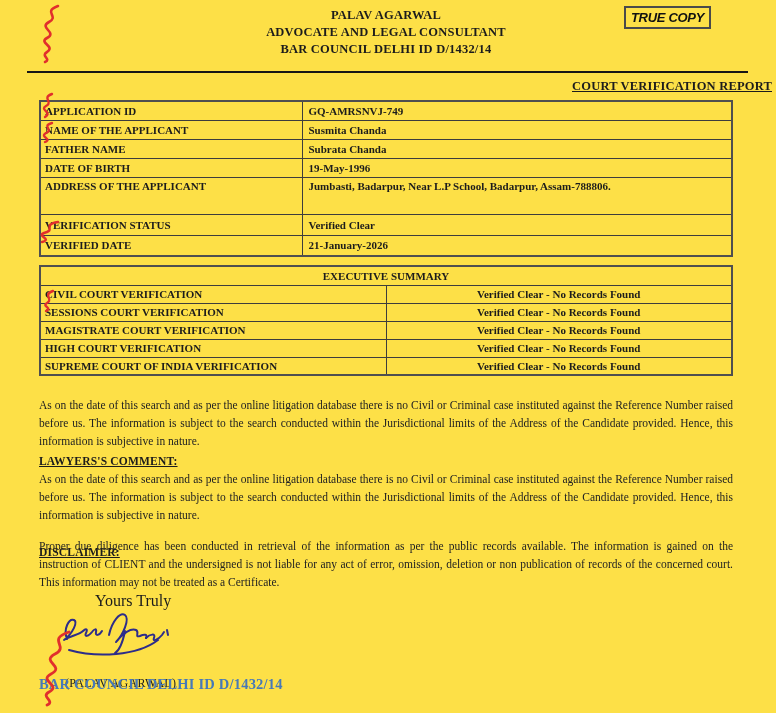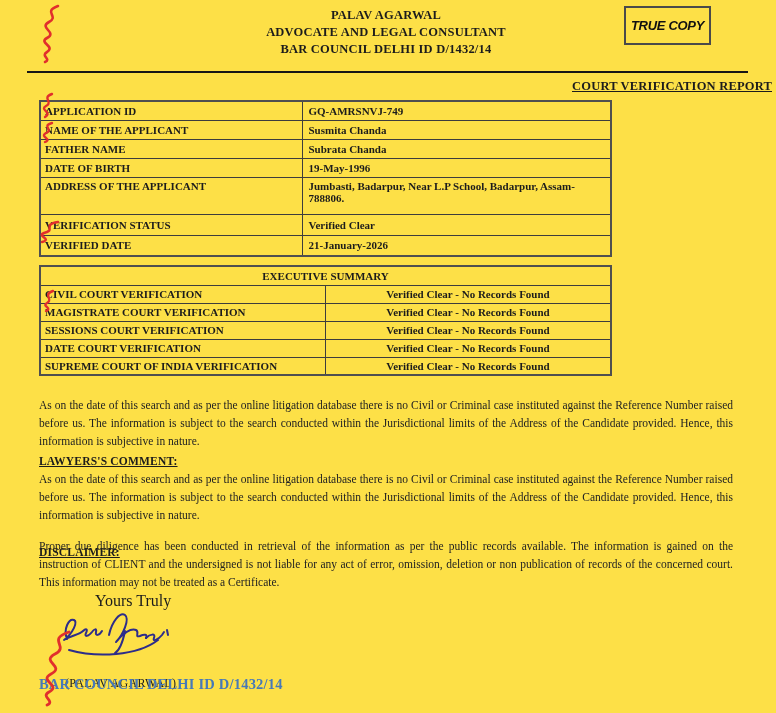--- a/index.html
+++ b/index.html
@@ -6,33 +6,33 @@
   html,body { background:#ffffff; }
   .page {
     position:relative; width:776px; height:713px; background:#fde047;
     font-family:"Liberation Serif", serif; color:#1c1c1c; overflow:hidden;text-decoration:underline;
   }
   
   .letterhead { position:absolute; top:7px; left:0; width:772px; text-align:center; }
   .letterhead div { font-weight:bold; font-size:12.5px; line-height:17px; letter-spacing:.2px; }
   
   .stamp {
-    position:absolute; top:6px; left:624px; width:87px; height:39px;
+    position:absolute; top:6px; left:624px; width:87px; height:23px;
     border:2px solid #4a4a4a; display:flex; align-items:center; justify-content:center;
     font-family:"Liberation Sans", sans-serif; font-style:italic; font-weight:bold;
     font-size:13px; letter-spacing:-0.3px; color:#111;
   }
   .rule { position:absolute; top:71px; left:27px; width:721px; height:2px; background:#161616; }
   .doc-title {
     position:absolute; top:79px; left:0; width:772px; text-align:right;
     font-weight:bold; font-size:12.5px; text-decoration:underline; letter-spacing:.2px;
   }
   
   table { border-collapse:collapse; table-layout:fixed; }
-  .tbl { position:absolute; left:39px; width:573px; border:2px solid #4f4f4f; }
+  .tbl { position:absolute; left:39px; width:694px; border:2px solid #4f4f4f; }
   .tbl td { border:1px solid #3d3d3d; font-size:11px; font-weight:bold; overflow:hidden; }
   .t1 { top:100px; }
   .t1 td.lb { width:262px; padding-left:4px; }
   .t1 td.vl { padding-left:6px; }
   .t1 tr { height:19px; }
   .t1 tr.addr { height:37px; }
   .t1 tr.addr td { vertical-align:top; padding-top:2px; }
   .t1 tr.tall { height:21px; }
   .t2 { top:265px; }
   .t2 tr { height:18px; }
@@ -107,29 +107,29 @@
   <table class="tbl t2">
     <tbody>
         <tr class="hdr">
       <td class="hd" colspan="2">EXECUTIVE SUMMARY</td>
     </tr>
     <tr>
       <td class="lb">CIVIL COURT VERIFICATION</td>
       <td class="vl">Verified Clear - No Records Found</td>
     </tr>
     <tr>
+      <td class="lb">SESSIONS COURT VERIFICATION</td>
+      <td class="vl">Verified Clear - No Records Found</td>
+    </tr>
+    <tr>
       <td class="lb">MAGISTRATE COURT VERIFICATION</td>
       <td class="vl">Verified Clear - No Records Found</td>
     </tr>
     <tr>
-      <td class="lb">SESSIONS COURT VERIFICATION</td>
-      <td class="vl">Verified Clear - No Records Found</td>
-    </tr>
-    <tr>
-      <td class="lb">DATE COURT VERIFICATION</td>
+      <td class="lb">HIGH COURT VERIFICATION</td>
       <td class="vl">Verified Clear - No Records Found</td>
     </tr>
     <tr>
       <td class="lb">SUPREME COURT OF INDIA VERIFICATION</td>
       <td class="vl">Verified Clear - No Records Found</td>
     </tr>
   </tbody>
     </table>
 
   <div class="sect-p" style="top:396px">As on the date of this search and as per the online litigation database there is no Civil or Criminal case instituted against the Reference Number raised before us. The information is subject to the search conducted within the Jurisdictional limits of the Address of the Candidate provided. Hence, this information is subjective in nature.</div>

